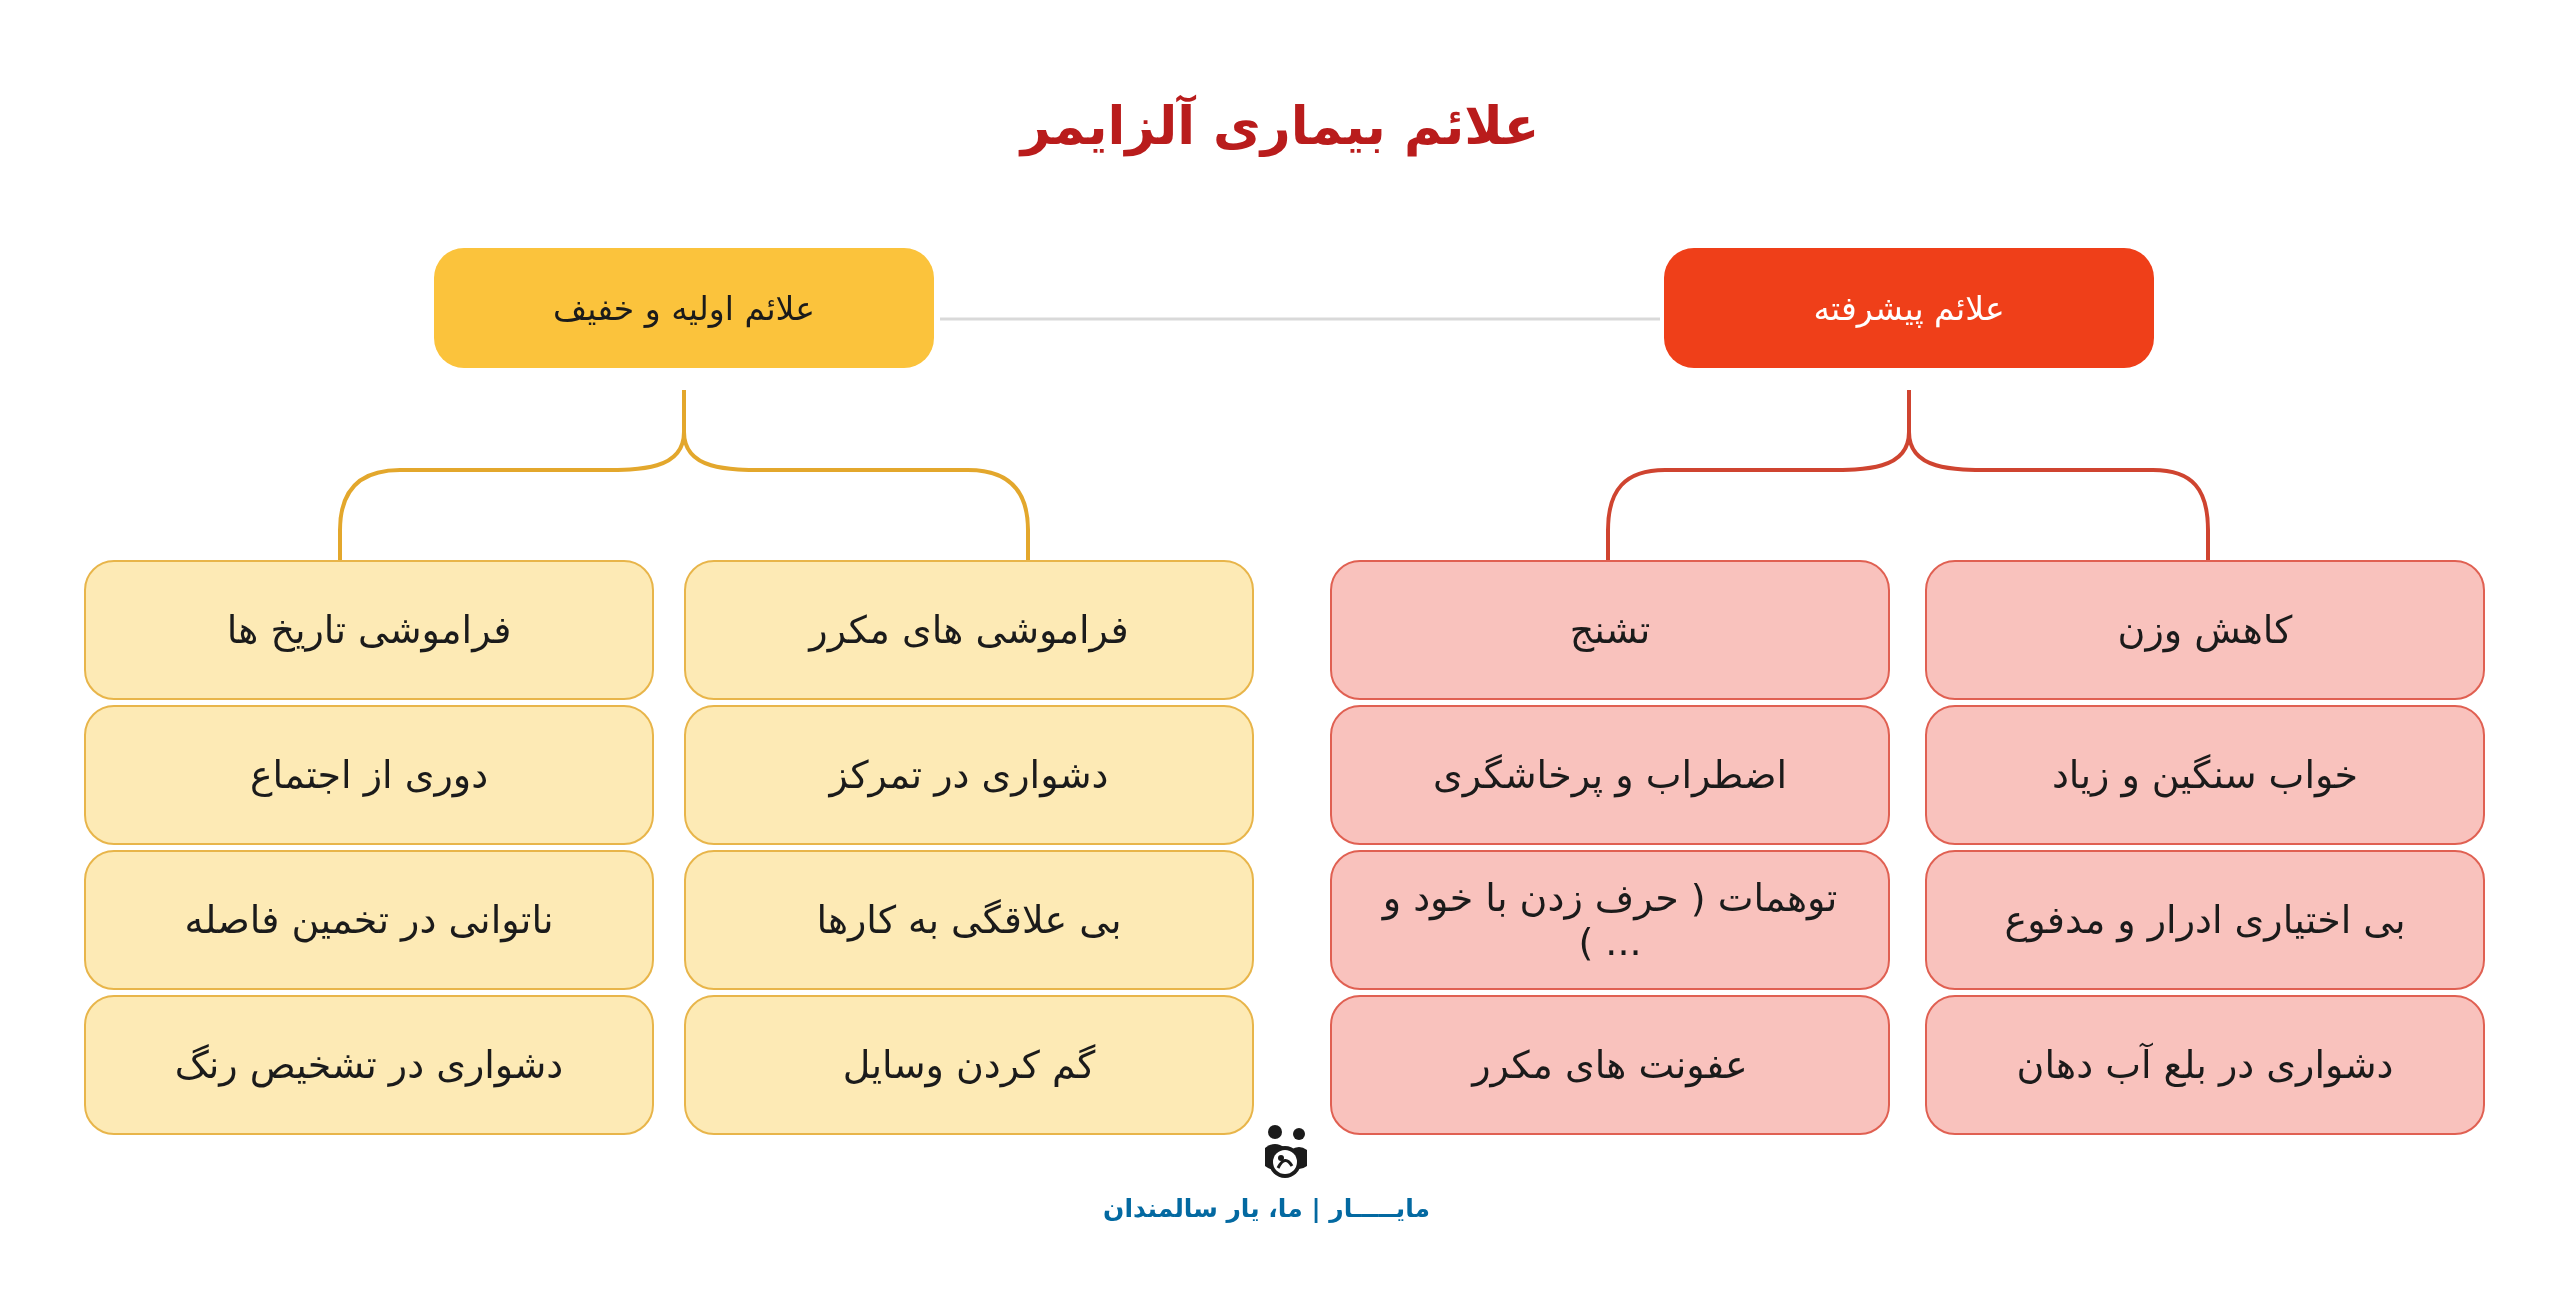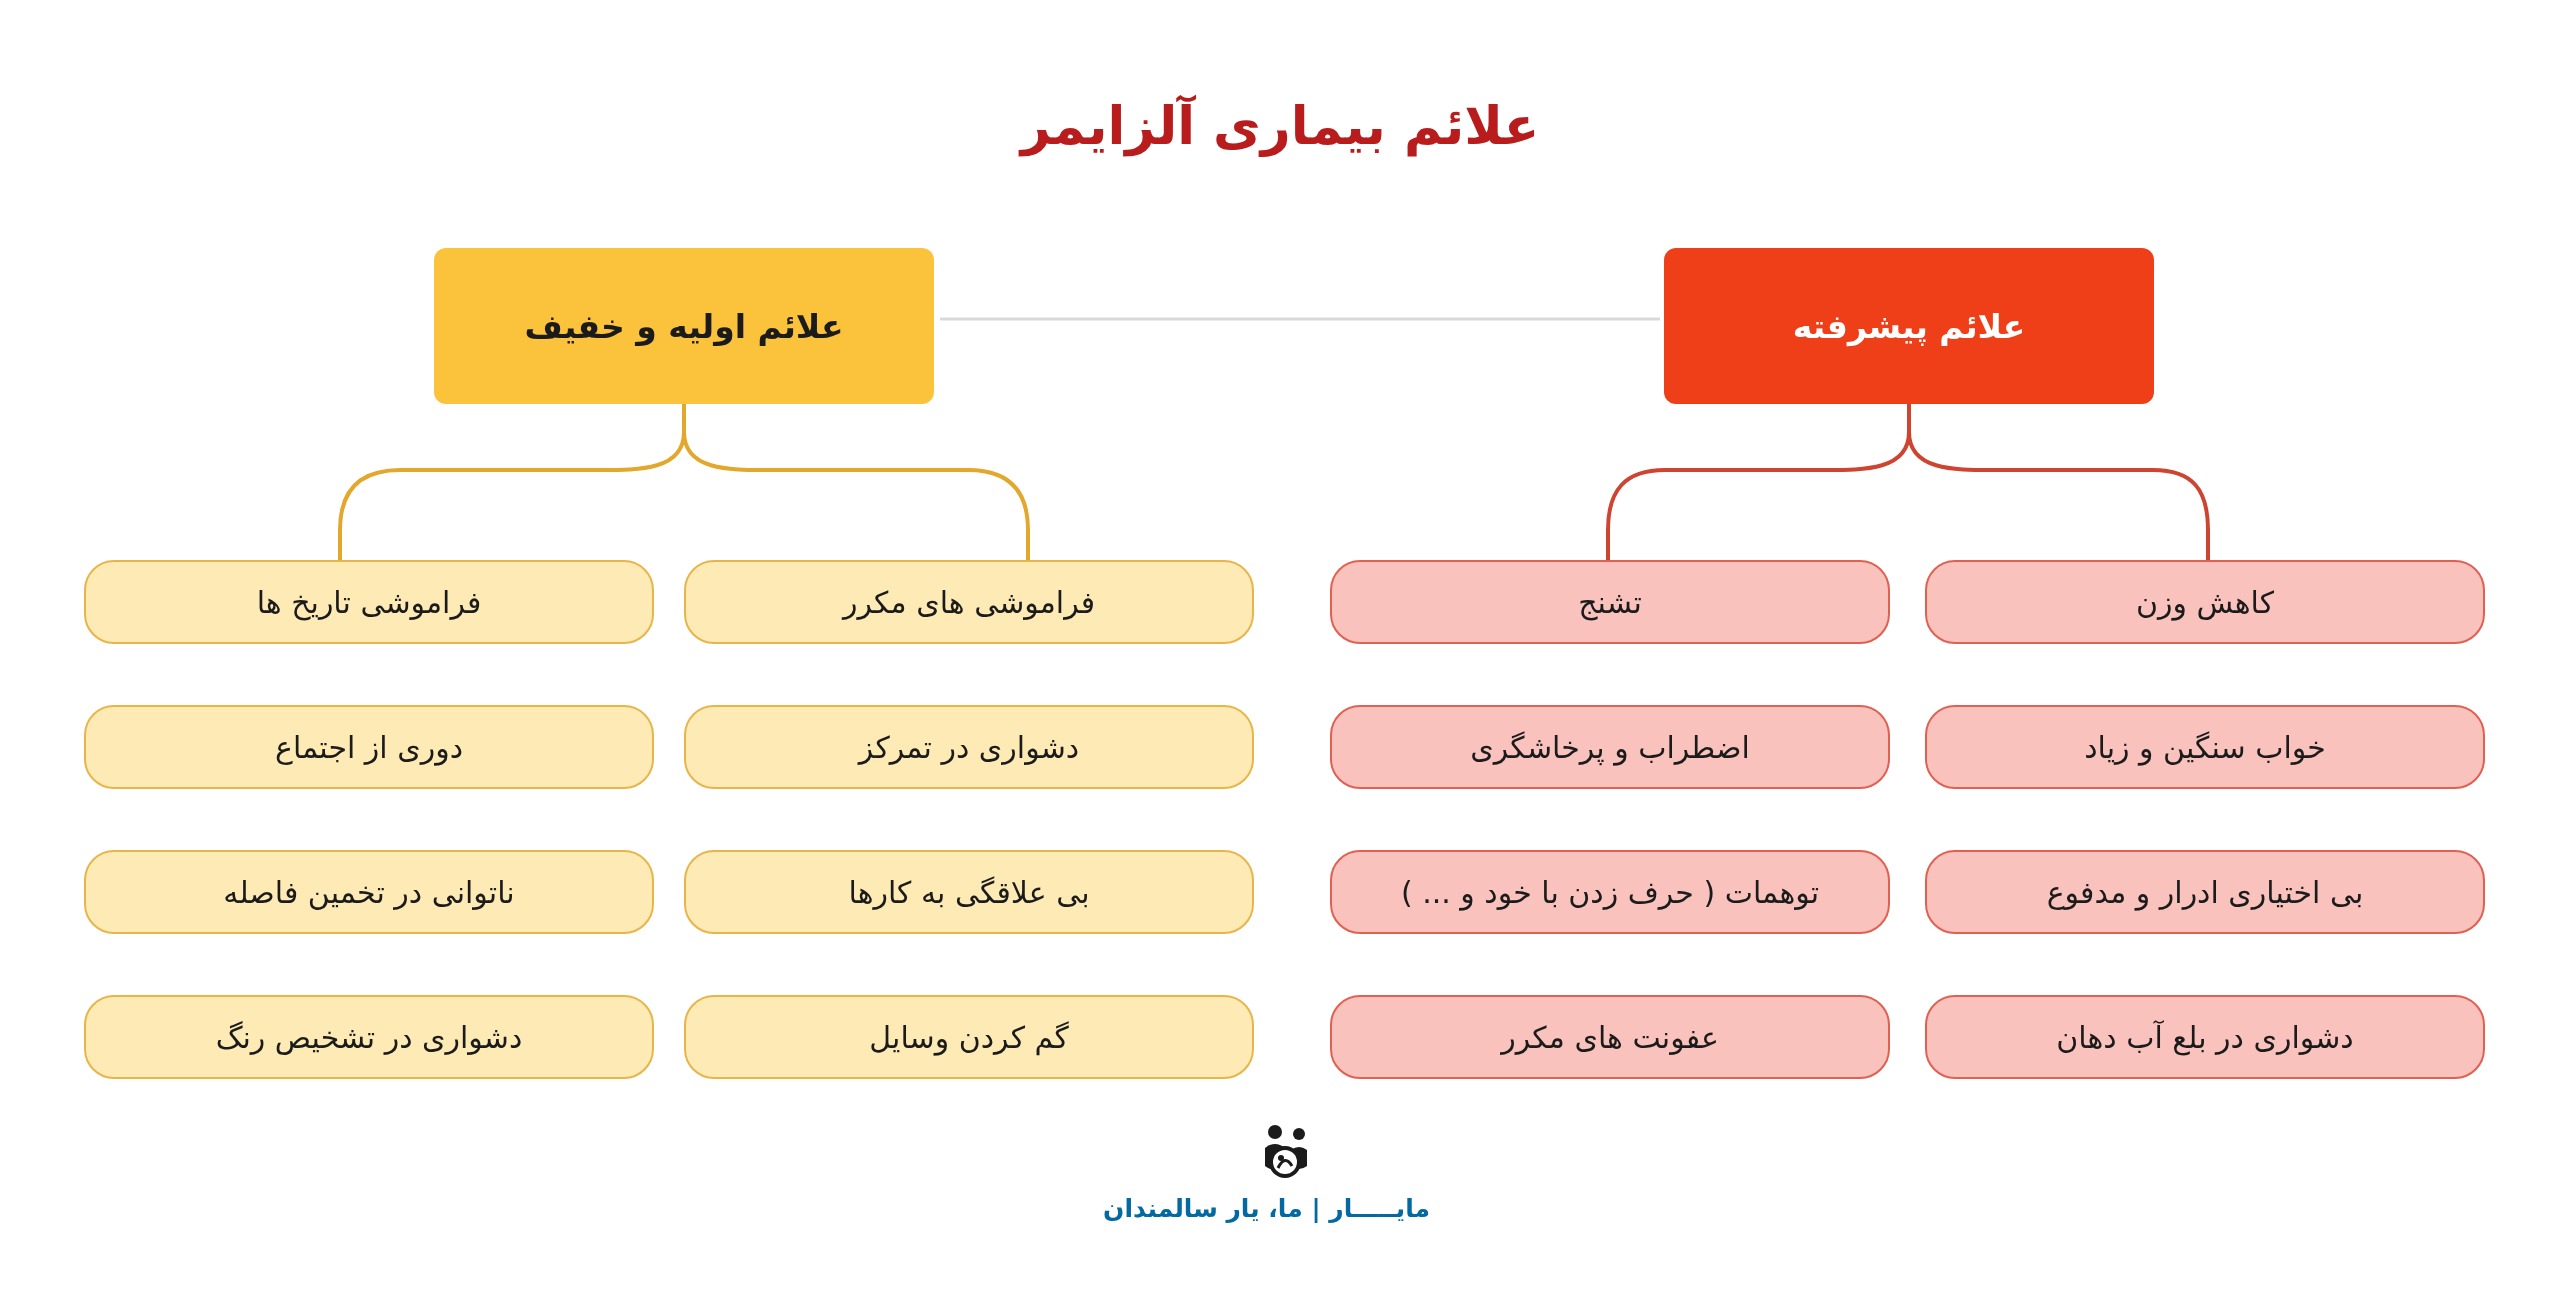--- a/index.html
+++ b/index.html
@@ -40,27 +40,27 @@
     top: 0;
     left: 0;
     width: 2560px;
     height: 1306px;
     pointer-events: none;
   }
 
   
   .header-pill {
     position: absolute;
-    height: 156px;
-    border-radius: 12px;
+    height: 120px;
+    border-radius: 30px;
     display: flex;
     align-items: center;
     justify-content: center;
     font-size: 33px;
-    font-weight: bold;
+    font-weight: normal;
     color: #1b1b1b;
     direction: rtl;
     box-sizing: border-box;
   }
   #header-mild {
     left: 434px;
     top: 248px;
     width: 500px;
     background: #fcc councils;
   }
@@ -71,26 +71,26 @@
     left: 1664px;
     top: 248px;
     width: 490px;
     background: #ef3f19;
     color: #ffffff;
   }
 
   
   .item-box {
     position: absolute;
-    height: 84px;
+    height: 140px;
     border-radius: 30px;
     display: flex;
     align-items: center;
     justify-content: center;
-    font-size: 30px;
+    font-size: 38px;
     color: #1b1b1b;
     direction: rtl;
     box-sizing: border-box;
     text-align: center;
     padding: 0 34px;
   }
   .item-yellow {
     background: #fdeab5;
     border: 2px solid #e8b54a;
   }

